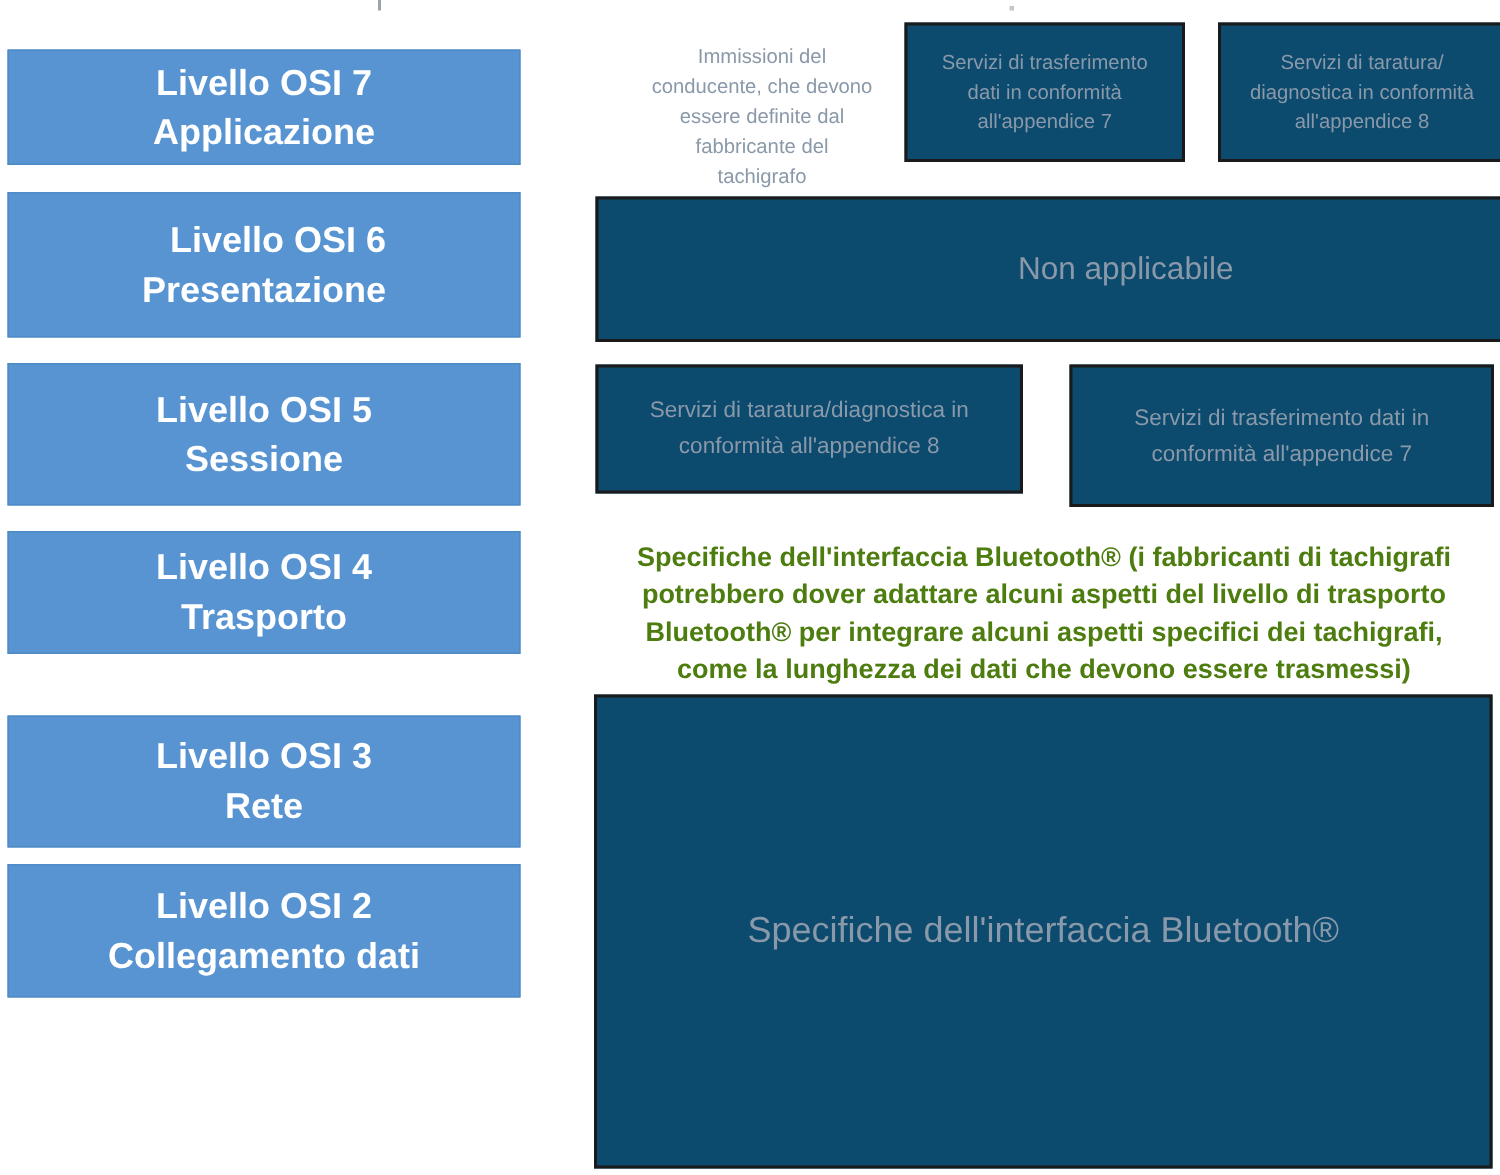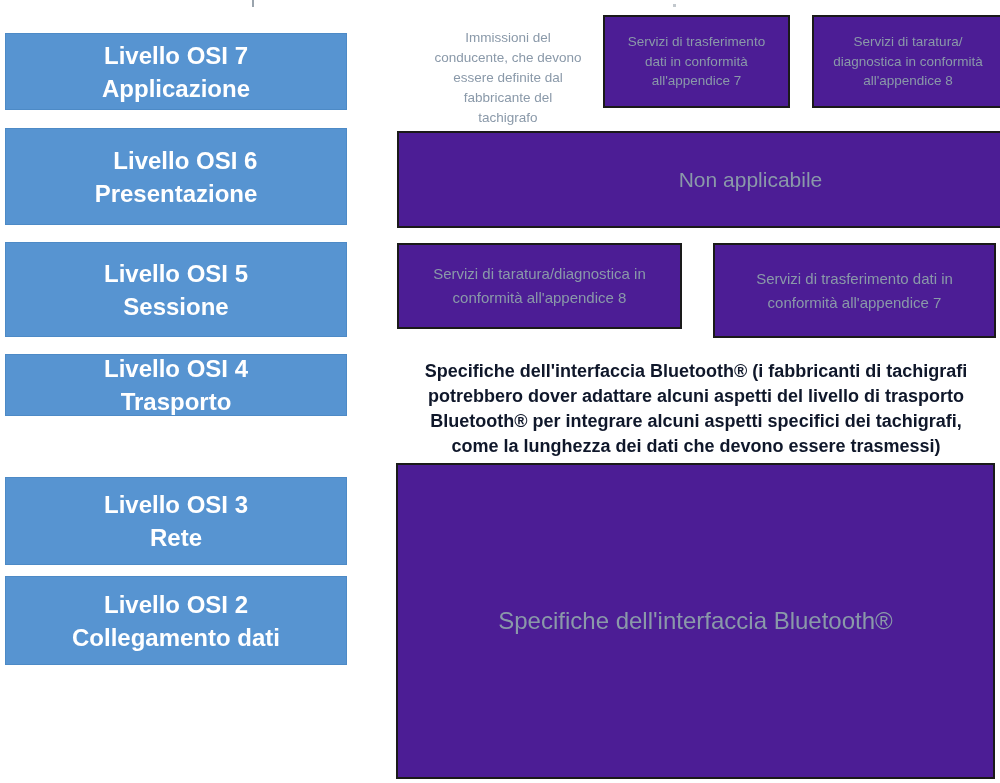--- a/index.html
+++ b/index.html
@@ -11,21 +11,21 @@
   .layer{
     position:absolute;left:5px;width:342px;background:#5794d1;
     border:1px solid #4d8ac6;box-sizing:border-box;
     display:flex;align-items:center;justify-content:center;text-align:center;
   }
   .layer span{
     white-space:pre-line;color:#ffffff;font-weight:bold;font-size:24px;line-height:33px;
   }
   
   .bbox{
-    position:absolute;background:#4c1d95;border:2px solid #1a1a1a;box-sizing:border-box;
+    position:absolute;background:#0c4a6e;border:2px solid #1a1a1a;box-sizing:border-box;
     display:flex;align-items:center;justify-content:center;text-align:center;
   }
   .bbox span{white-space:pre-line;color:#8a99a9;}
   
   .note{
     position:absolute;display:flex;align-items:center;justify-content:center;text-align:center;
   }
   .note span{white-space:pre-line;color:#8a99a9;}
 
   .driver-note{left:398px;top:22px;width:220px;height:112px;}
@@ -36,21 +36,21 @@
   .osi7-box2{left:812px;top:15px;width:192px;height:93px;}
 
   .na-box{left:397px;top:131px;width:707px;height:97px;}
   .na-box span{font-size:21px;}
 
   .osi5-box1{left:397px;top:243px;width:285px;height:86px;}
   .osi5-box1 span,.osi5-box2 span{font-size:15px;line-height:24px;}
   .osi5-box2{left:713px;top:243px;width:283px;height:95px;}
 
   .osi4-note{left:396px;top:358px;width:600px;height:102px;}
-  .osi4-note span{font-weight:bold;font-size:18px;line-height:25px;color:#0f172a;}
+  .osi4-note span{font-weight:bold;font-size:18px;line-height:25px;color:#4d7c0f;}
 
   .bt-box{left:396px;top:463px;width:599px;height:316px;}
   .bt-box span{font-size:24px;}
 
   
   .tick{position:absolute;left:252px;top:0;width:2px;height:7px;background:#9aa4ad;}
   .dot{position:absolute;left:673px;top:4px;width:3px;height:3px;background:#c2c8cd;}
 </style>
 </head>
 <body>
@@ -65,21 +65,21 @@
 Applicazione</span>
   </div>
   <div class="layer" style="top:128px;height:97px;text-align:right;">
     <span>Livello OSI 6
 Presentazione</span>
   </div>
   <div class="layer" style="top:242px;height:95px;">
     <span>Livello OSI 5
 Sessione</span>
   </div>
-  <div class="layer" style="top:354px;height:62px;">
+  <div class="layer" style="top:354px;height:82px;">
     <span>Livello OSI 4
 Trasporto</span>
   </div>
   <div class="layer" style="top:477px;height:88px;">
     <span>Livello OSI 3
 Rete</span>
   </div>
   <div class="layer" style="top:576px;height:89px;">
     <span>Livello OSI 2
 Collegamento dati</span>

